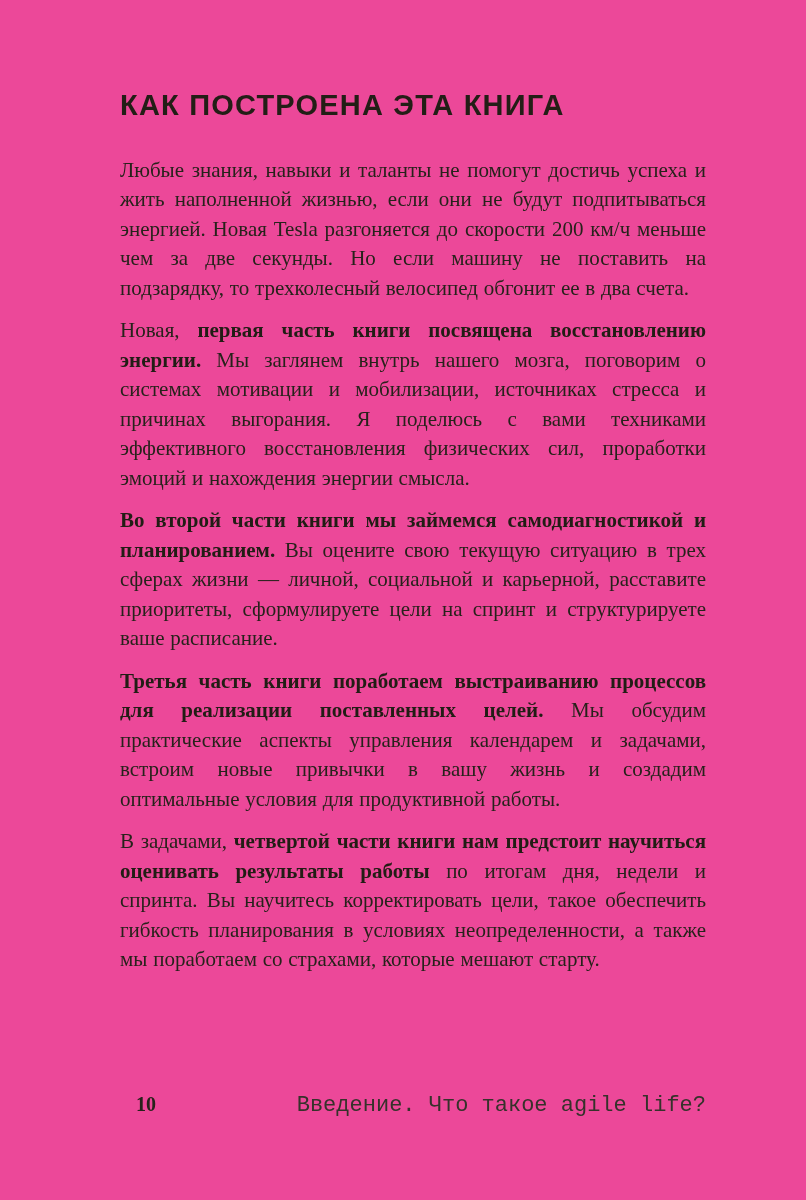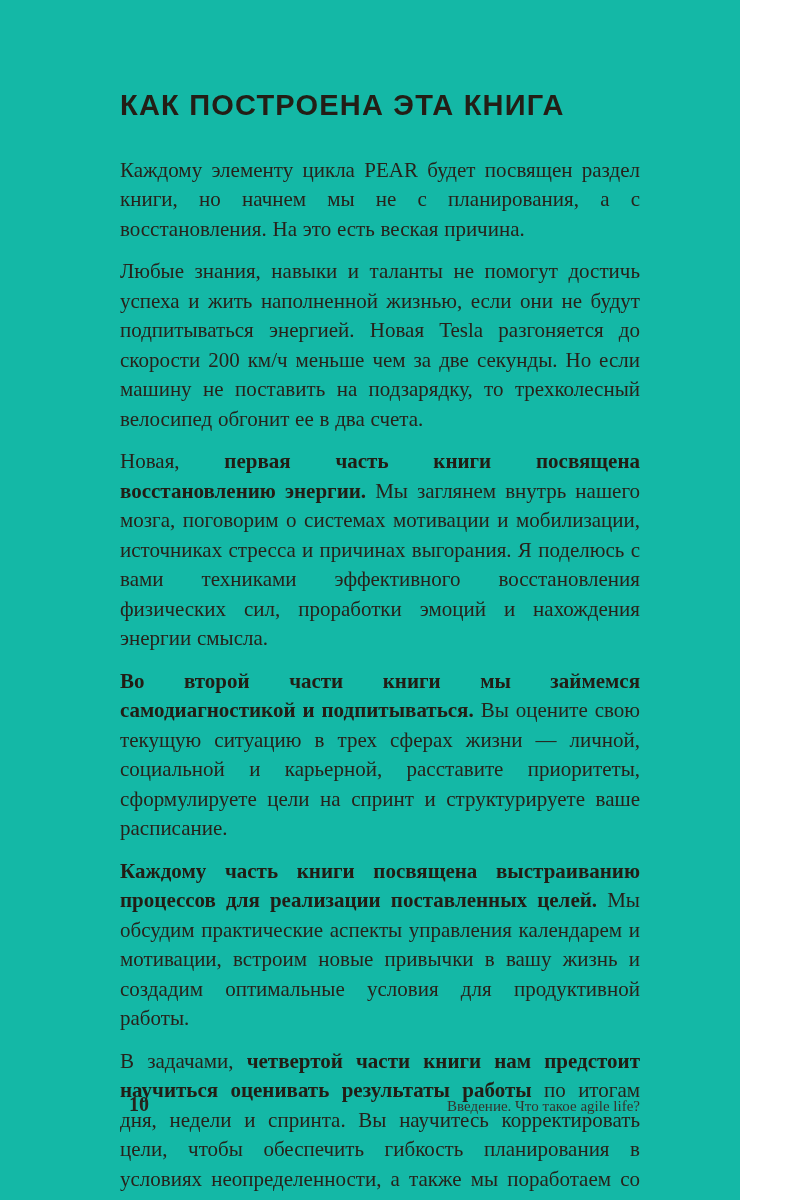--- a/index.html
+++ b/index.html
@@ -4,23 +4,23 @@
 <style>
   * { margin: 0; padding: 0; box-sizing: border-box; }
   html, body {
     width: 806px;
     height: 1200px;
     background: #ffffff;
     font-family: "Liberation Serif", serif;
   }
   .page {
     position: relative;
-    width: 740px;
+    width: 806px;
     height: 1200px;
-    background: #14b8a6;
+    background: #ec4899;
     overflow: hidden;
   }
   .content {
     position: absolute;
     left: 120px;
     right: 100px;
     top: 0;
   }
   h1.chapter-heading {
     margin-top: 90px;
@@ -41,51 +41,50 @@
     text-align: justify;
     margin-bottom: 13px;
     word-spacing: 0.5px;
   }
   .body-text p b {
     font-weight: 700;
     color: #221d15;
   }
   footer.page-footer {
     position: absolute;
-    left: 129px;
+    left: 136px;
     right: 100px;
     top: 1093px;
     display: flex;
     justify-content: space-between;
     align-items: baseline;
   }
   .page-number {
     font-family: "Liberation Serif", serif;
     font-weight: 700;
     font-size: 20px;
     color: #27221b;
   }
   .running-title {
-    font-family: Liberation Serif, serif;
-    font-size: 15px;
+    font-family: Liberation Mono, monospace;
+    font-size: 22px;
     color: #36322b;
   }
 </style>
 </head>
 <body>
 
 <div class="page">
   <div class="content">
     <h1 class="chapter-heading">КАК ПОСТРОЕНА ЭТА КНИГА</h1>
     <div class="body-text" id="paragraphs-container">
-        <p><span>Каждому элементу цикла PEAR будет посвящен раздел книги, но начнем мы не с планирования, а с восстановления. На это есть веская причина.</span></p>
         <p><span>Любые знания, навыки и таланты не помогут достичь успеха и жить наполненной жизнью, если они не будут подпитываться энергией. Новая Tesla разгоняется до скорости 200 км/ч меньше чем за две секунды. Но если машину не поставить на подзарядку, то трехколесный велосипед обгонит ее в два счета.</span></p>
         <p><span>Новая, </span><b>первая часть книги посвящена восстановлению энергии.</b><span> Мы заглянем внутрь нашего мозга, поговорим о системах мотивации и мобилизации, источниках стресса и причинах выгорания. Я поделюсь с вами техниками эффективного восстановления физических сил, проработки эмоций и нахождения энергии смысла.</span></p>
-        <p><b>Во второй части книги мы займемся самодиагностикой и подпитываться.</b><span> Вы оцените свою текущую ситуацию в трех сферах жизни — личной, социальной и карьерной, расставите приоритеты, сформулируете цели на спринт и структурируете ваше расписание.</span></p>
-        <p><b>Каждому часть книги посвящена выстраиванию процессов для реализации поставленных целей.</b><span> Мы обсудим практические аспекты управления календарем и мотивации, встроим новые привычки в вашу жизнь и создадим оптимальные условия для продуктивной работы.</span></p>
-        <p><span>В задачами, </span><b>четвертой части книги нам предстоит научиться оценивать результаты работы</b><span> по итогам дня, недели и спринта. Вы научитесь корректировать цели, чтобы обеспечить гибкость планирования в условиях неопределенности, а также мы поработаем со страхами, которые мешают старту.</span></p>
+        <p><b>Во второй части книги мы займемся самодиагностикой и планированием.</b><span> Вы оцените свою текущую ситуацию в трех сферах жизни — личной, социальной и карьерной, расставите приоритеты, сформулируете цели на спринт и структурируете ваше расписание.</span></p>
+        <p><b>Третья часть книги поработаем выстраиванию процессов для реализации поставленных целей.</b><span> Мы обсудим практические аспекты управления календарем и задачами, встроим новые привычки в вашу жизнь и создадим оптимальные условия для продуктивной работы.</span></p>
+        <p><span>В задачами, </span><b>четвертой части книги нам предстоит научиться оценивать результаты работы</b><span> по итогам дня, недели и спринта. Вы научитесь корректировать цели, такое обеспечить гибкость планирования в условиях неопределенности, а также мы поработаем со страхами, которые мешают старту.</span></p>
       </div>
   </div>
   <footer class="page-footer">
     <span class="page-number">10</span>
     <span class="running-title">Введение. Что такое agile life?</span>
   </footer>
 </div>
 
 </body></html>

